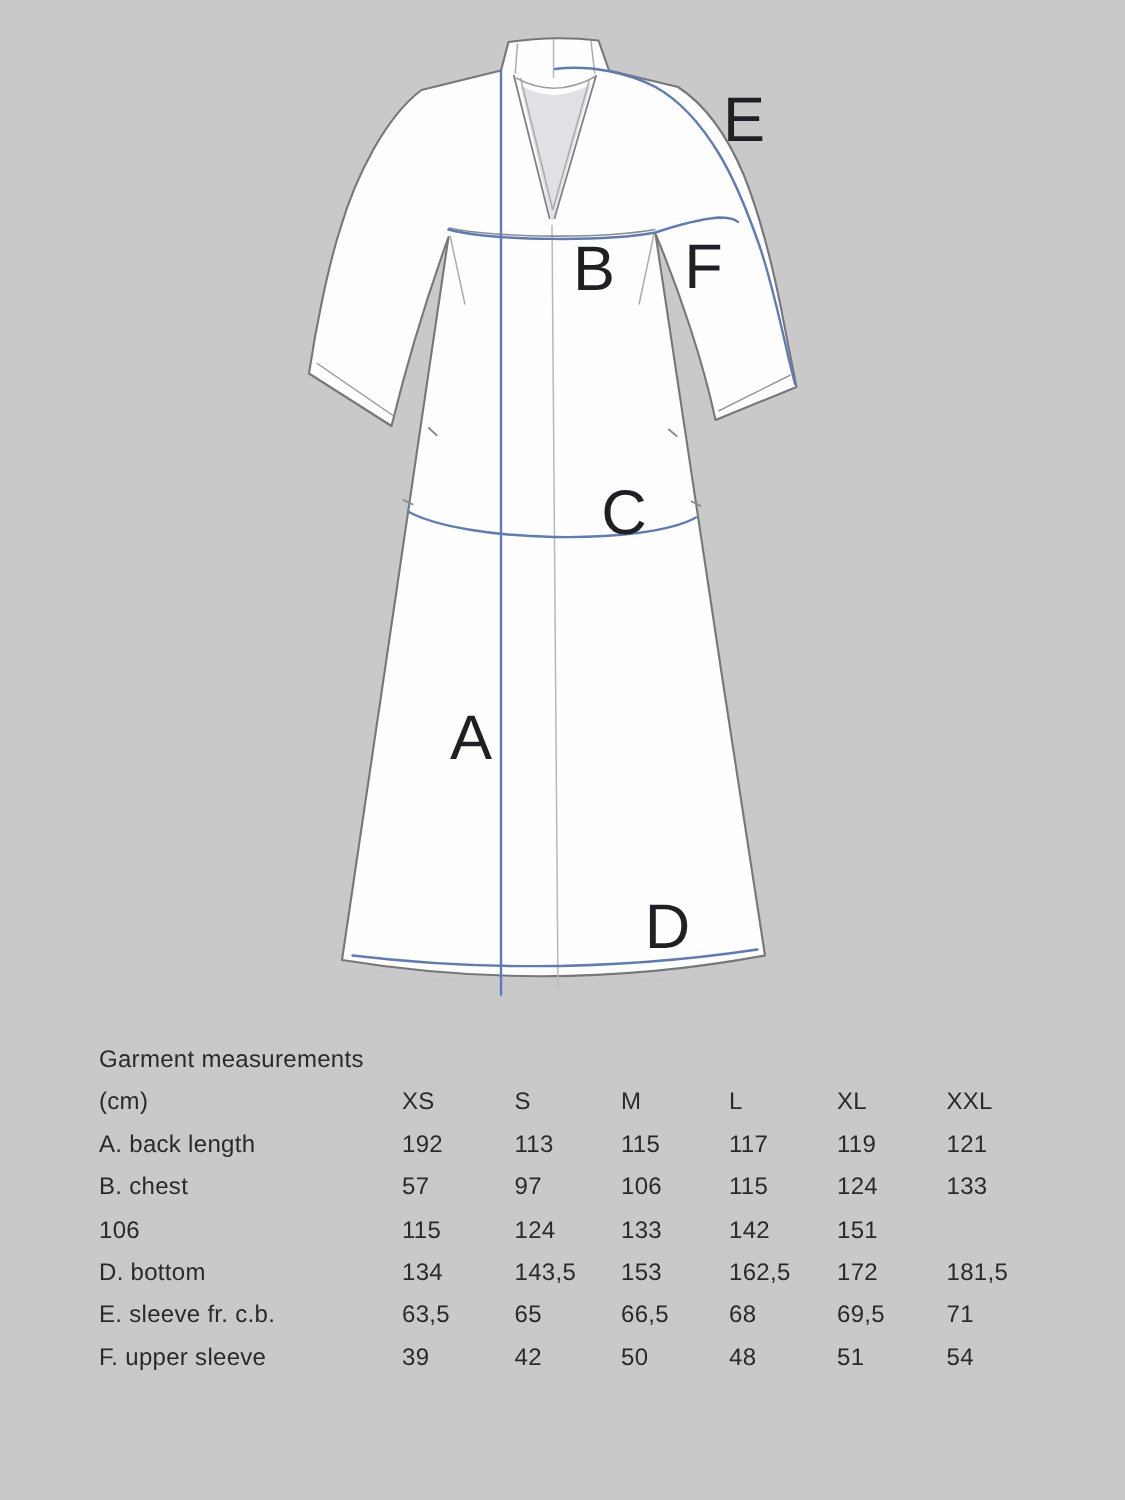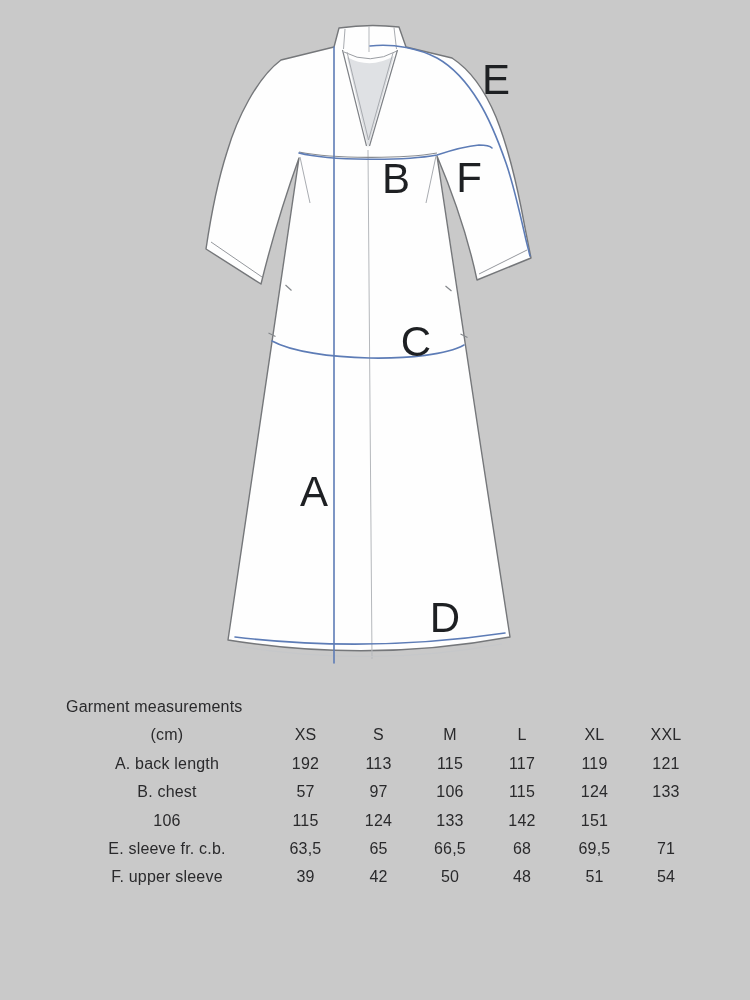--- a/index.html
+++ b/index.html
@@ -18,21 +18,21 @@
   .meas-table{
     position:absolute;left:66px;top:693px;
     color:#2a2a2c;font-size:16px;letter-spacing:0.2px;
   }
   .t-title{height:28.4px;line-height:28.4px;white-space:nowrap;}
   .t-row{
     display:grid;
     grid-template-columns:202px 75px 71px 72px 72px 73px 70px;
     height:28.4px;line-height:28.4px;white-space:nowrap;
   }
-  .t-row span{display:block;text-align:center;}
+  .t-row span{display:block;}
 </style>
 </head>
 <body>
 
 <div class="stage">
 
   <svg class="drawing-svg" width="750" height="690" viewBox="0 0 750 690">
 
     <path d="M334,47 L339,28 Q369,23.5 399,27 L406,47 L452,58
          C472,71 486,93 496,117
@@ -126,20 +126,29 @@
 
     <div class="t-row">
       <span>106</span>
       <span>115</span>
       <span>124</span>
       <span>133</span>
       <span>142</span>
       <span>151</span>
     </div>
 
+    <div class="t-row">
+      <span>D. bottom</span>
+      <span>134</span>
+      <span>143,5</span>
+      <span>153</span>
+      <span>162,5</span>
+      <span>172</span>
+      <span>181,5</span>
+    </div>
 
     <div class="t-row">
       <span>E. sleeve fr. c.b.</span>
       <span>63,5</span>
       <span>65</span>
       <span>66,5</span>
       <span>68</span>
       <span>69,5</span>
       <span>71</span>
     </div>

